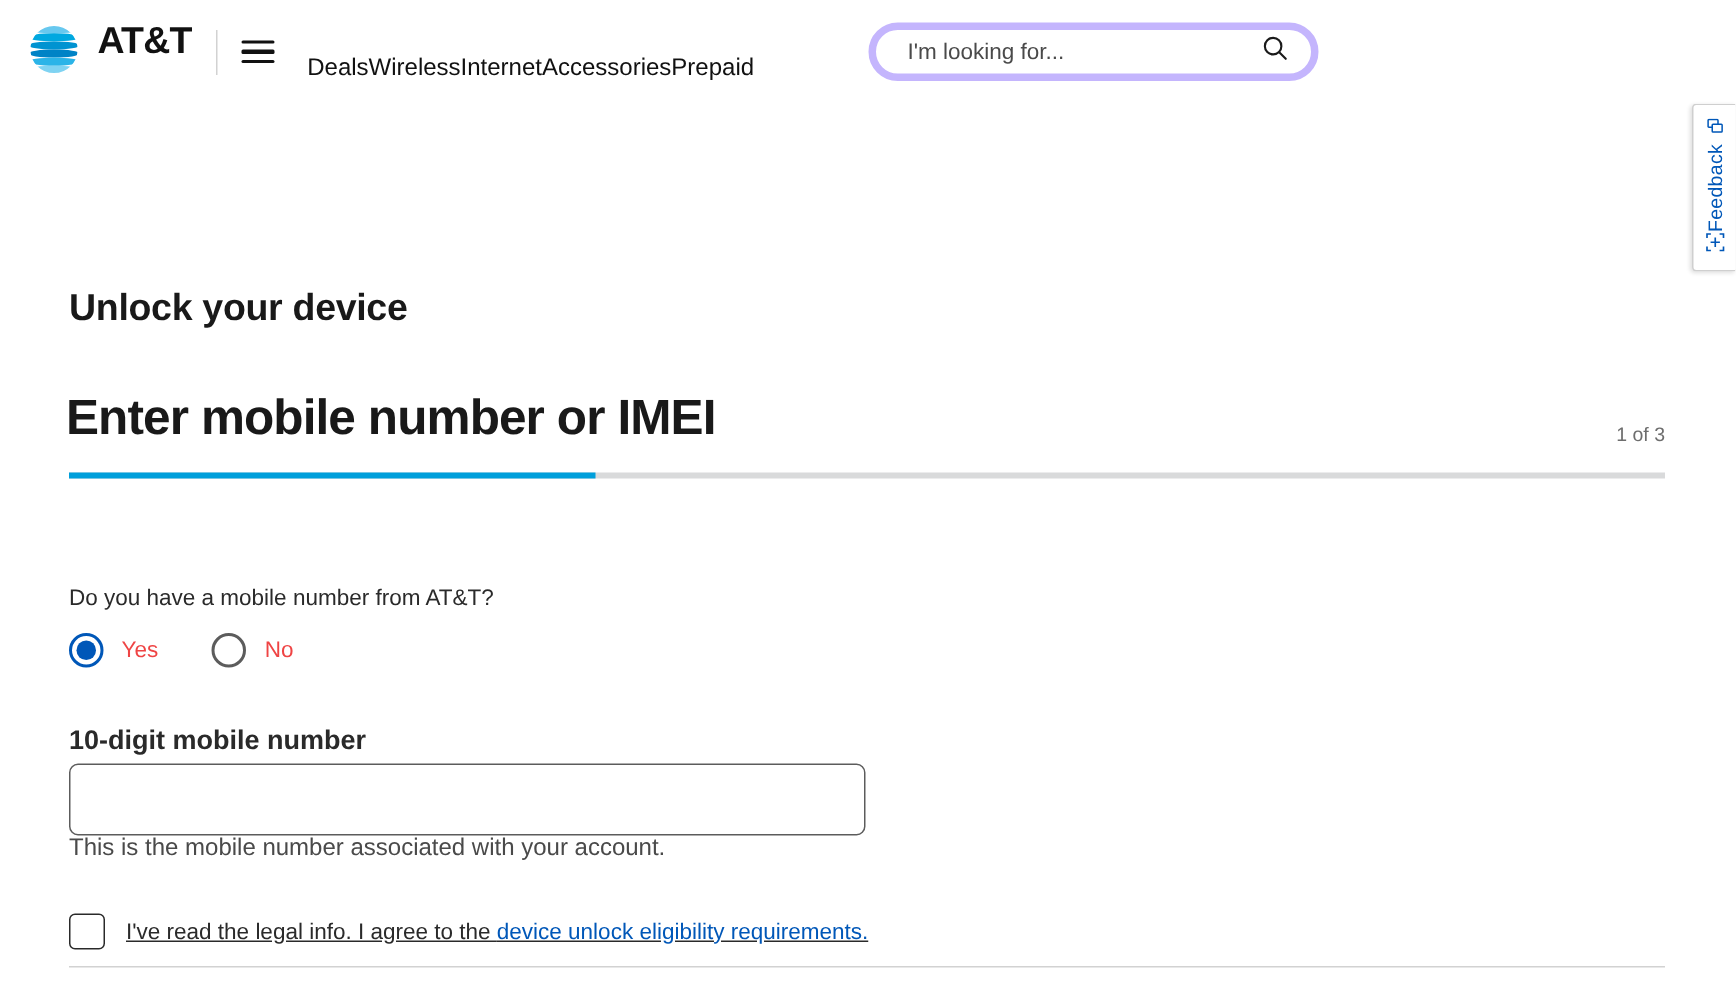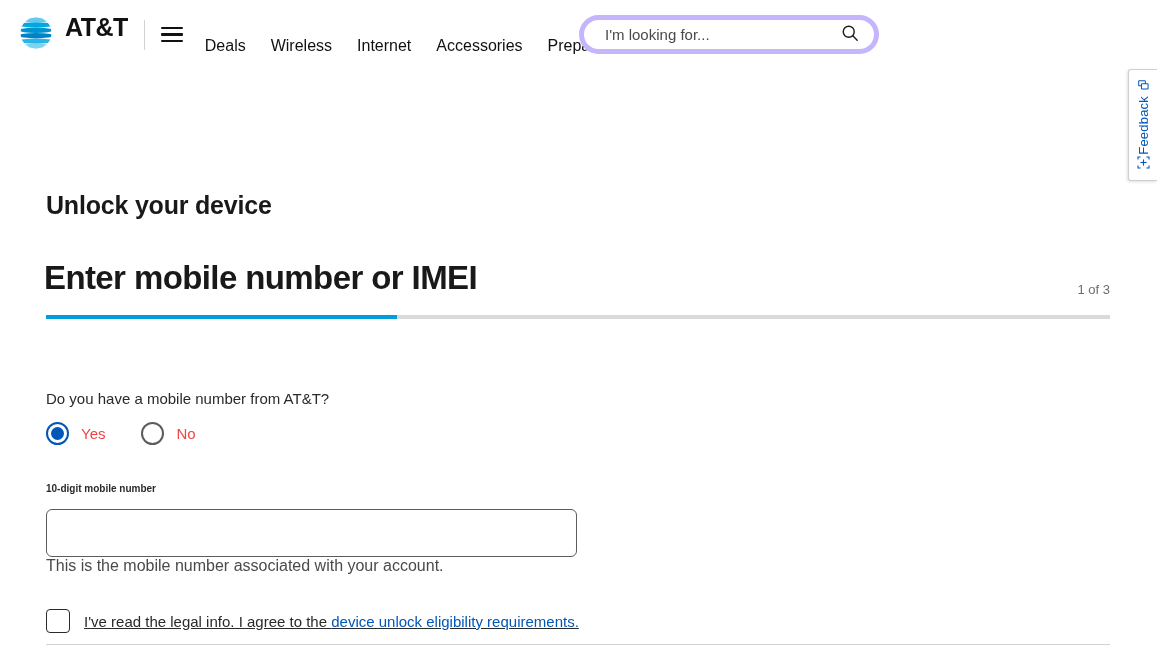--- a/index.html
+++ b/index.html
@@ -58,21 +58,20 @@
   .hamburger span {
     display: block;
     height: 2.4px;
     width: 100%;
     background: #111111;
     border-radius: 1px;
   }
   .nav {
     display: flex;
     align-items: flex-start;
-    gap: 25px;
     margin-top: 23px;
   }
   .nav a {
     font-size: 16px;
     color: #111111;
     text-decoration: none;
     cursor: pointer;
     white-space: nowrap;
   }
   .search-box {
@@ -243,21 +242,21 @@
   .radio-label {
     margin-left: 12px;
     font-size: 15px;
     color: #ef4444;
   }
 
   .field-label {
     position: absolute;
     left: 46px;
     top: 414px;
-    font-size: 10px;
+    font-size: 18px;
     font-weight: 700;
     color: #2a2a2a;
   }
   .text-input {
     position: absolute;
     left: 46px;
     top: 440px;
     width: 531px;
     height: 48px;
     border: 1px solid #5c5c5c;

